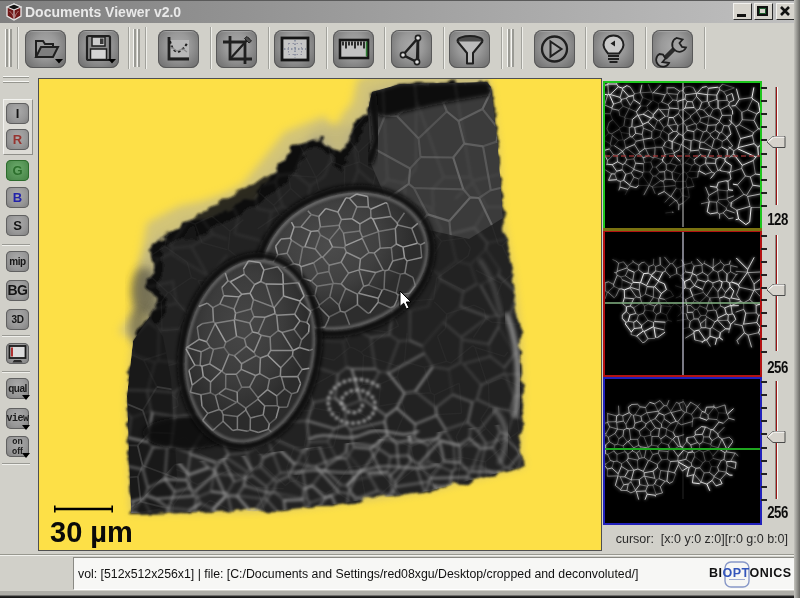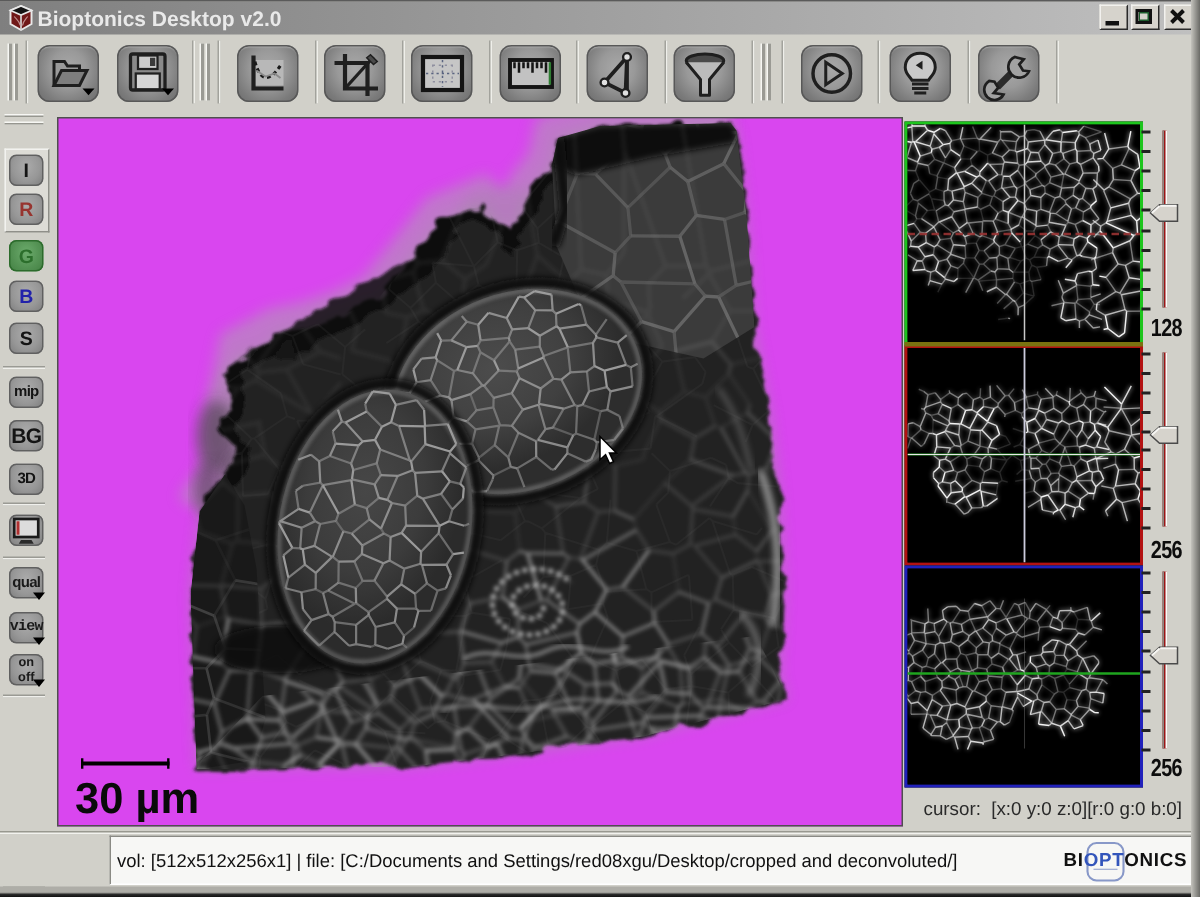--- a/index.html
+++ b/index.html
@@ -6,36 +6,36 @@
 #titlebar{left:0px;top:0px;width:800px;height:23px;background:linear-gradient(to right,#7f7f7f,#c0c0c0);border-top:1px solid #5a5a5a;box-sizing:border-box;}
 #titletext{left:25px;top:4px;color:#e9e9e9;font-size:14px;font-weight:bold;}
 .winbtn{top:3px;width:19px;height:17px;background:#d6d3cc;border-top:1px solid #f2f1ee;border-left:1px solid #f2f1ee;border-right:1.5px solid #2a2a2a;border-bottom:1.5px solid #2a2a2a;box-sizing:border-box;}
 #toolbar{left:0px;top:25px;width:796px;height:46px;background:#d1d0c9;}
 .grip{position:absolute;top:4px;width:1px;height:38px;background:#f7f7f4;border-right:2px solid #9a9a94;}
 .tbtn{position:absolute;top:5px;width:41px;height:38px;border-radius:8px;background:radial-gradient(ellipse at 50% 42%, #a9a9a9 0%, #999999 40%, #7b7b7b 75%, #6b6b6b 100%);box-shadow:inset 0 0 0 1px #585858, inset 0 1.5px 1px #b5b5b5;}
 .tsep{position:absolute;top:2px;width:1px;height:42px;background:#a2a29c;border-right:1px solid #efefea;}
 #sidebar{left:0px;top:72px;width:34px;height:520px;background:#d1d0c9;}
 .sbtn{position:absolute;left:6px;width:23px;height:21px;border-radius:5px;background:radial-gradient(ellipse at 50% 38%, #ababab 0%, #979797 55%, #7b7b7b 100%);box-shadow:inset 0 0 0 1px #606060;color:#1a1a1a;font-weight:bold;text-align:center;line-height:21px;}
 .ssep{position:absolute;left:2px;width:28px;height:1px;background:#9a9a94;border-bottom:1px solid #f0f0ec;}
-#canvas{left:38px;top:78px;width:564px;height:473px;background:#d946ef;border:1.5px solid #4f4f4f;box-sizing:border-box;}
+#canvas{left:38px;top:78px;width:564px;height:473px;background:#fde047;border:1.5px solid #4f4f4f;box-sizing:border-box;}
 #cursortext{left:598px;top:532px;width:190px;color:#2a2a2a;font-size:12.5px;text-align:right;}
 #statusbar{left:38px;top:557px;width:756px;height:33px;background:#f7f7f5;border:1px solid #8a8a84;border-bottom-color:#ffffff;border-right-color:#ffffff;box-sizing:border-box;margin-left:35px;}
 #stattext{left:4px;top:9px;color:#111;font-size:12.3px;white-space:nowrap;}
 #stattopline{left:0px;top:554px;width:800px;height:1px;background:#98988f;border-bottom:1px solid #f2f2ee;}
 #bottomedge{left:0px;top:591px;width:800px;height:7px;background:linear-gradient(to bottom,#aeada7 0%,#aeada7 55%,#2a2a2a 75%,#111 100%);}
 #rightedge{left:794px;top:0px;width:6px;height:598px;background:linear-gradient(to right,#c4c3bd,#6a6a66);}
 </style></head><body>
 <div class="abs" id="titlebar"></div>
 <div class="abs" style="left:4px;top:2px;width:20px;height:20px;"><svg width="20" height="20" viewBox="0 0 20 20">
 <path d="M3 5 L10 2 L17 5 L17 14 L10 18 L3 14 Z" fill="#701818" stroke="#e8e8e8" stroke-width="1.3"></path>
 <path d="M3 5 L10 8 L17 5 L10 2 Z" fill="#141414" stroke="#e8e8e8" stroke-width="1.1"></path>
 <path d="M10 8 L10 18" stroke="#d8d8d8" stroke-width="1.1"></path>
 <path d="M5.5 9 C7 11,9 12,9.5 15 M14.5 9 C13 11,11.5 12,11 15" stroke="#c09090" stroke-width="0.8" fill="none"></path>
 </svg></div>
-<div class="abs" id="titletext">Bioptonics Desktop v2.0</div>
+<div class="abs" id="titletext">Documents Viewer v2.0</div>
 <div class="abs winbtn" style="left:733px;">
     <div style="position:absolute;left:3px;bottom:2px;width:9px;height:3px;background:#111;"></div>
   </div>
 <div class="abs winbtn" style="left:754px;">
     <div style="position:absolute;left:2px;top:2px;width:11px;height:10px;border:2px solid #111;box-shadow:inset 0 0 0 1px #1c5c2c;box-sizing:border-box;"></div>
   </div>
 <div class="abs winbtn" style="left:776px;"><svg width="16" height="14" viewBox="0 0 16 14">
       <path d="M4 3 L12 11 M12 3 L4 11" stroke="#111" stroke-width="2.6"></path>
     </svg></div>
 <div class="abs" id="toolbar">

